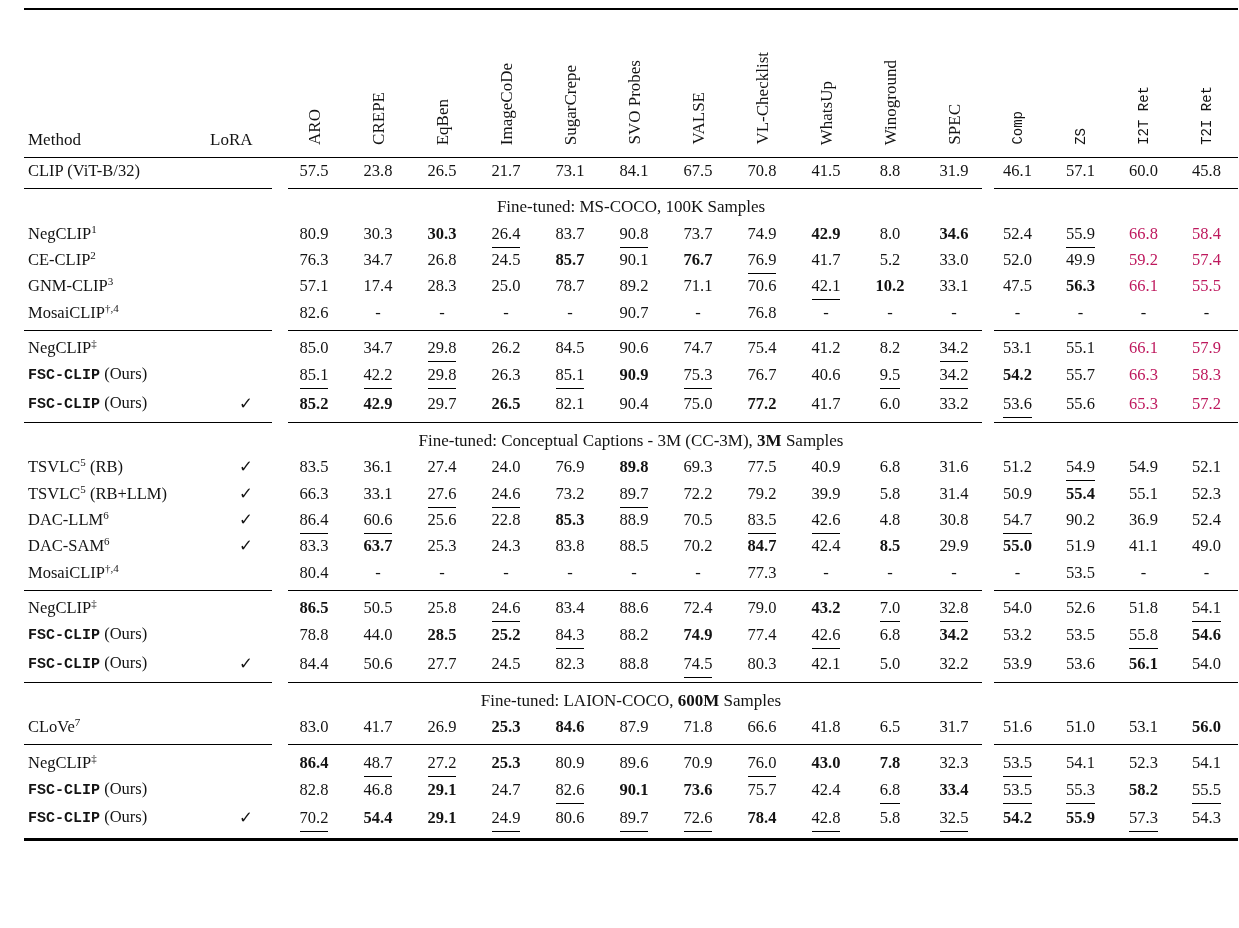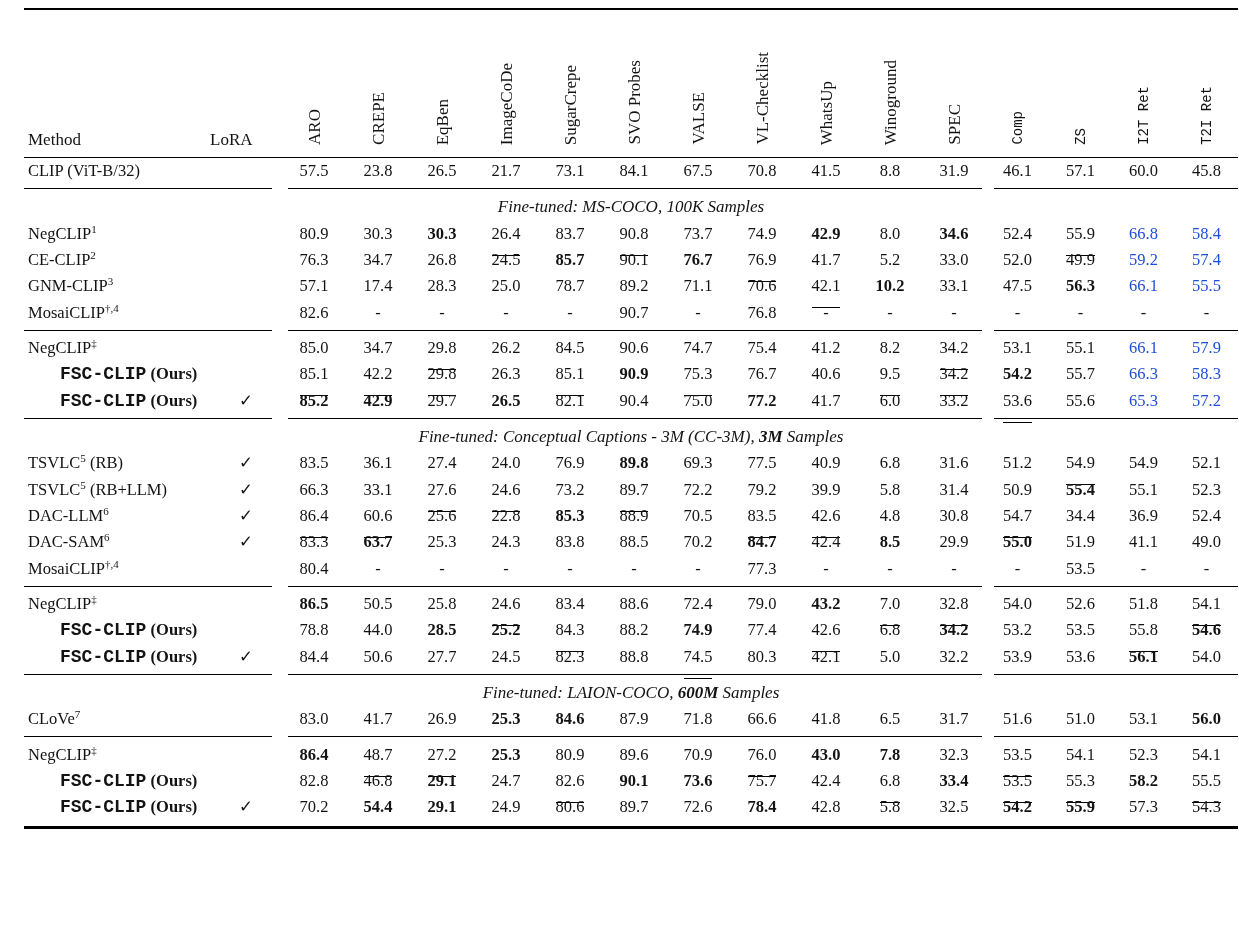--- a/index.html
+++ b/index.html
@@ -27,27 +27,27 @@
     writing-mode:vertical-rl;transform:rotate(180deg);
     white-space:nowrap;line-height:1;display:inline-block;
     font-size:17px;
   }
   .rot.mono{font-family:"Liberation Mono","DejaVu Sans Mono",monospace;font-size:14px;}
   td{font-size:16.5px;line-height:20px;padding:3.2px 0;}
   td.val{text-align:center;}
   td.method{text-align:left;padding-left:4px;white-space:nowrap;}
   td.lora{text-align:center;}
   sup{font-size:11px;line-height:0;}
-  .u{border-bottom:1.4px solid #000;padding-bottom:12px;}
+  .u{border-bottom:1.4px solid #000;padding-bottom:4px;}
   .b{font-weight:bold;}
-  .g{color:#1d4ed8;}
-  .mono-b{font-family:"Liberation Mono","DejaVu Sans Mono",monospace;font-weight:bold;font-size:18px;margin-left:32px;}
-  .serif-b{font-weight:bold;}
+  .g{color:#be185d;}
+  .mono-b{font-family:"Liberation Mono","DejaVu Sans Mono",monospace;font-weight:bold;font-size:15px;}
+  .serif-b{font-weight:normal;}
   tr.sectionrow td{
-    text-align:center;font-style:italic;font-size:17px;padding:4px 0 3px 0;
+    text-align:center;font-size:17px;padding:4px 0 3px 0;
   }
   tr.sectionrow .bi{font-weight:bold;}
   tr.rule td{padding:0;height:9px;vertical-align:middle;}
   tr.rule .rl{height:1.2px;background:#000;}
   tr.rule td.seg1 .rl{margin:0 10px 0 0;}
   tr.rule td.seg2 .rl{margin:0 4px 0 6px;}
   tr.rule td.seg3 .rl{margin:0 0 0 8px;}
   tr.botrule td{padding:0;height:8px;vertical-align:bottom;}
   tr.botrule .rl{height:2.2px;background:#000;}
 </style>
@@ -334,21 +334,21 @@
           <td class="val"><span class="">25.6</span></td>
           <td class="val"><span class="">22.8</span></td>
           <td class="val"><span class="b ">85.3</span></td>
           <td class="val"><span class="">88.9</span></td>
           <td class="val"><span class="">70.5</span></td>
           <td class="val"><span class="u ">83.5</span></td>
           <td class="val"><span class="u ">42.6</span></td>
           <td class="val"><span class="">4.8</span></td>
           <td class="val"><span class="">30.8</span></td>
           <td class="val"><span class="u ">54.7</span></td>
-          <td class="val"><span class="">34.4</span></td>
+          <td class="val"><span class="">90.2</span></td>
           <td class="val"><span class="">36.9</span></td>
           <td class="val"><span class="">52.4</span></td>
         </tr>
         <tr>
           <td class="method"><span class="">DAC-SAM</span><sup>6</sup></td>
           <td class="lora">✓</td>
           <td class="val"><span class="">83.3</span></td>
           <td class="val"><span class="b ">63.7</span></td>
           <td class="val"><span class="">25.3</span></td>
           <td class="val"><span class="">24.3</span></td>

